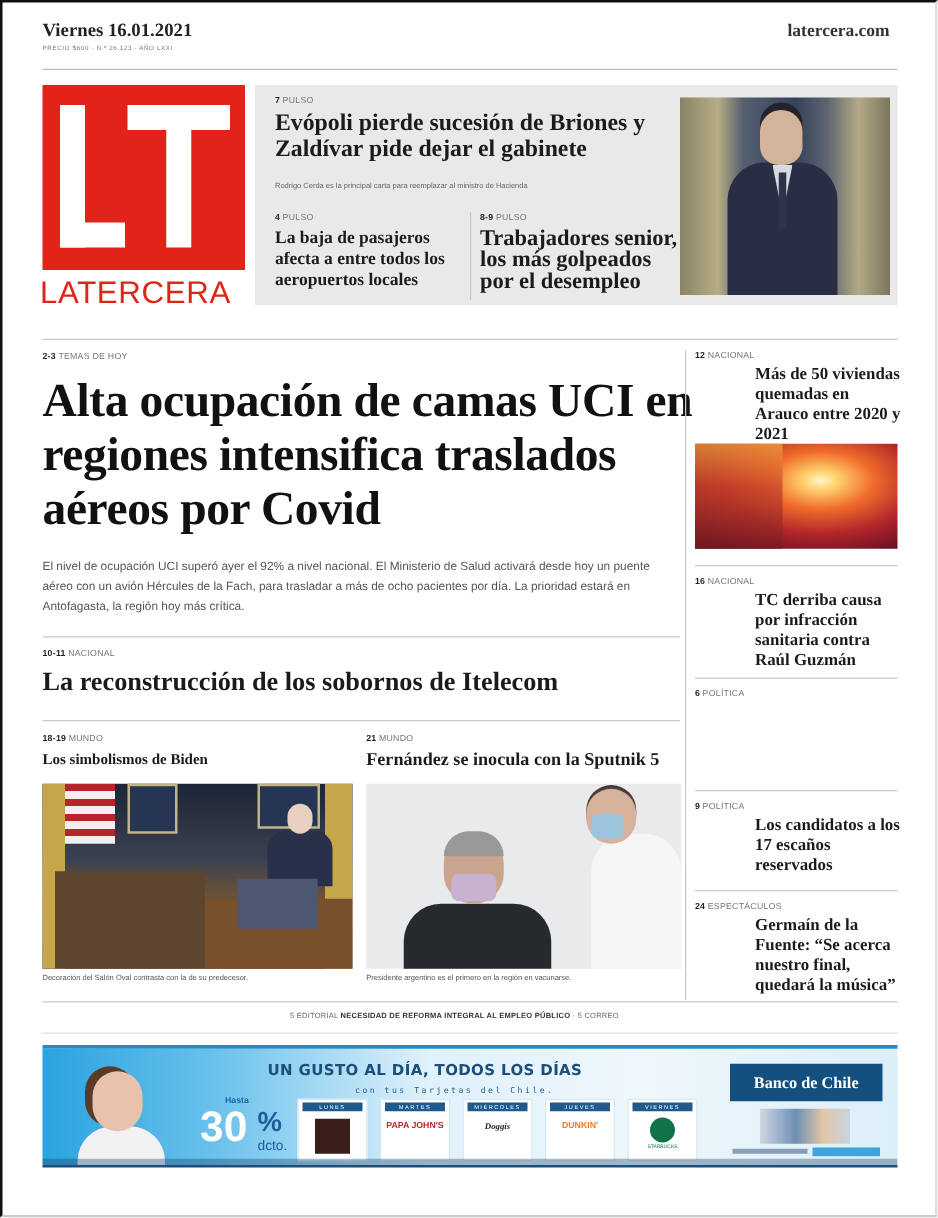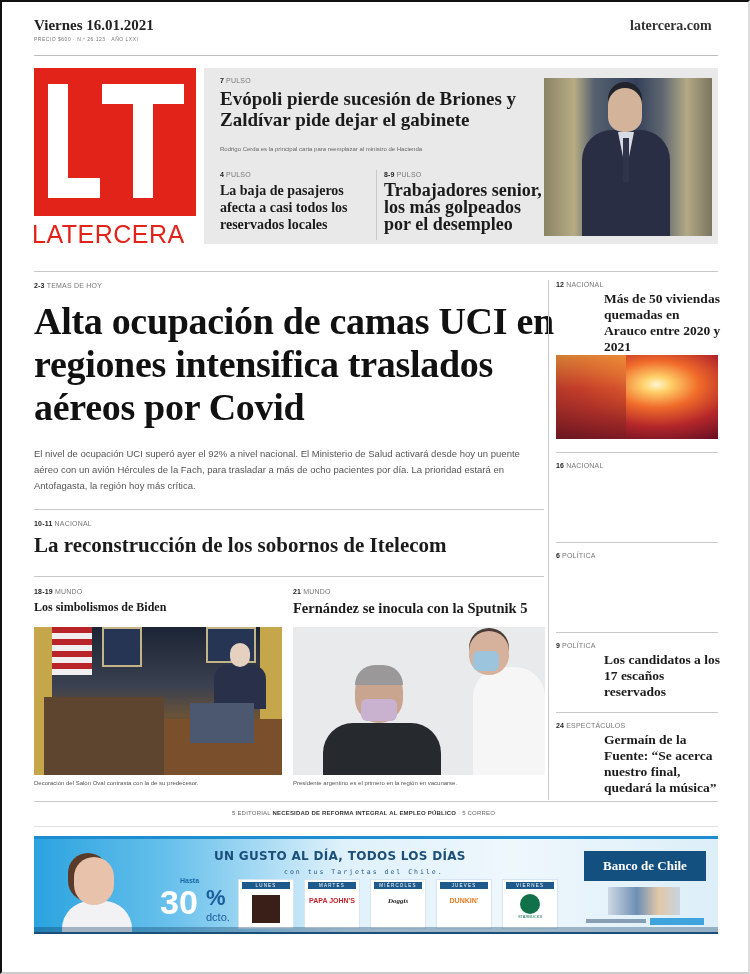--- a/index.html
+++ b/index.html
@@ -116,21 +116,21 @@
 <div class="abs logo-T1"></div>
 <div class="abs logo-T2"></div>
 <div class="abs logo-word">LATERCERA</div>
 
 <div class="abs teaser-bar"></div>
 <div class="abs kicker teaser-main-kicker"><b>7</b><span>PULSO</span></div>
 <div class="abs teaser-main-title">Evópoli pierde sucesión de Briones y Zaldívar pide dejar el gabinete</div>
 <div class="abs teaser-main-sub">Rodrigo Cerda es la principal carta para reemplazar al ministro de Hacienda</div>
 <div class="vr" style="left:376px; top:170px; height:70px;"></div>
 <div class="abs kicker teaser-sub1-kicker"><b>4</b><span>PULSO</span></div>
-<div class="abs teaser-sub1-title">La baja de pasajeros afecta a casi todos los reservados locales</div>
+<div class="abs teaser-sub1-title">La baja de pasajeros afecta a entre todos los aeropuertos locales</div>
 <div class="abs kicker teaser-sub2-kicker"><b>8-9</b><span>PULSO</span></div>
 <div class="abs teaser-sub2-title">Trabajadores senior, los más golpeados por el desempleo</div>
 <div class="abs teaser-photo">
   <div class="person-body"></div>
   <div class="person-shirt"></div>
   <div class="person-tie"></div>
   <div class="person-head"></div>
 </div>
 
 <div class="hr" style="left:34px; top:271px; width:684px;"></div>
@@ -179,20 +179,21 @@
   <div class="kicker"><b>12</b><span>NACIONAL</span></div>
   <div class="rc-title">Más de 50 viviendas quemadas en Arauco entre 2020 y 2021</div>
 </div>
 <div class="abs fire">
     <div class="fire-side"></div>
   </div>
 <div class="hr" style="left:556px; top:452px; width:162px;"></div>
 
 <div class="rc-item" style="top:462px;">
   <div class="kicker"><b>16</b><span>NACIONAL</span></div>
+  <div class="rc-title">TC derriba causa por infracción sanitaria contra Raúl Guzmán</div>
 </div>
 <div class="hr" style="left:556px; top:542px; width:162px;"></div>
 
 <div class="rc-item" style="top:552px;">
   <div class="kicker"><b>6</b><span>POLÍTICA</span></div>
 </div>
 <div class="hr" style="left:556px; top:632px; width:162px;"></div>
 
 <div class="rc-item" style="top:642px;">
   <div class="kicker"><b>9</b><span>POLÍTICA</span></div>

